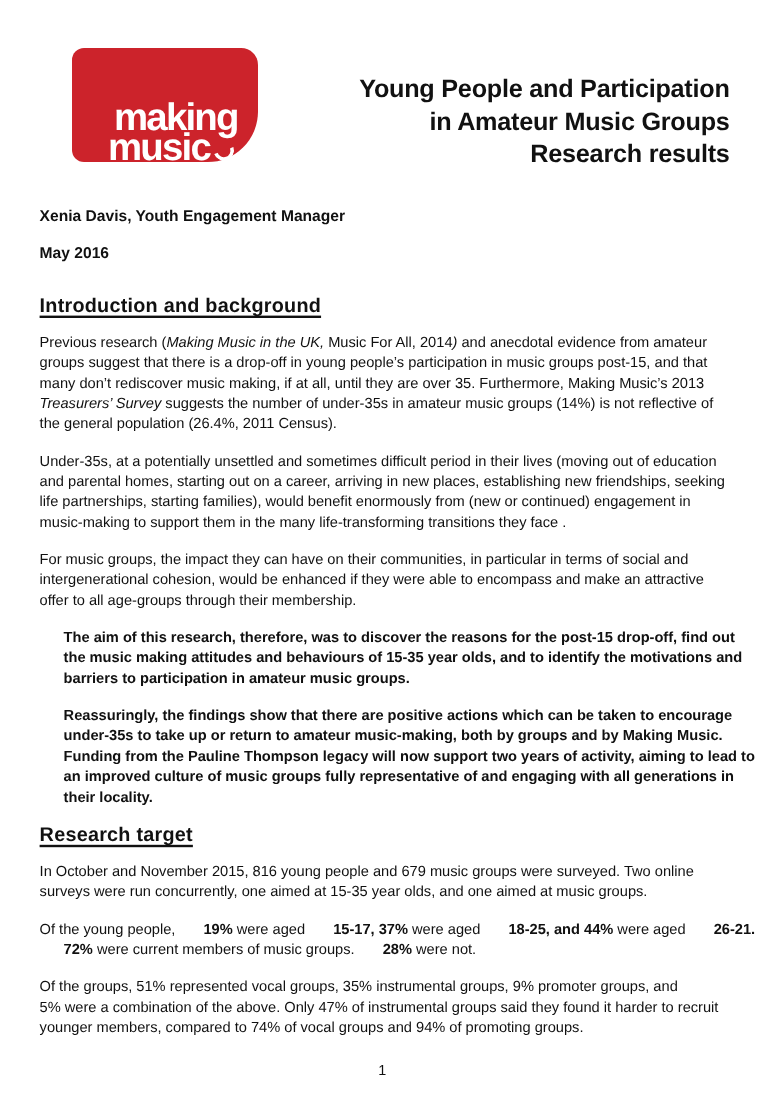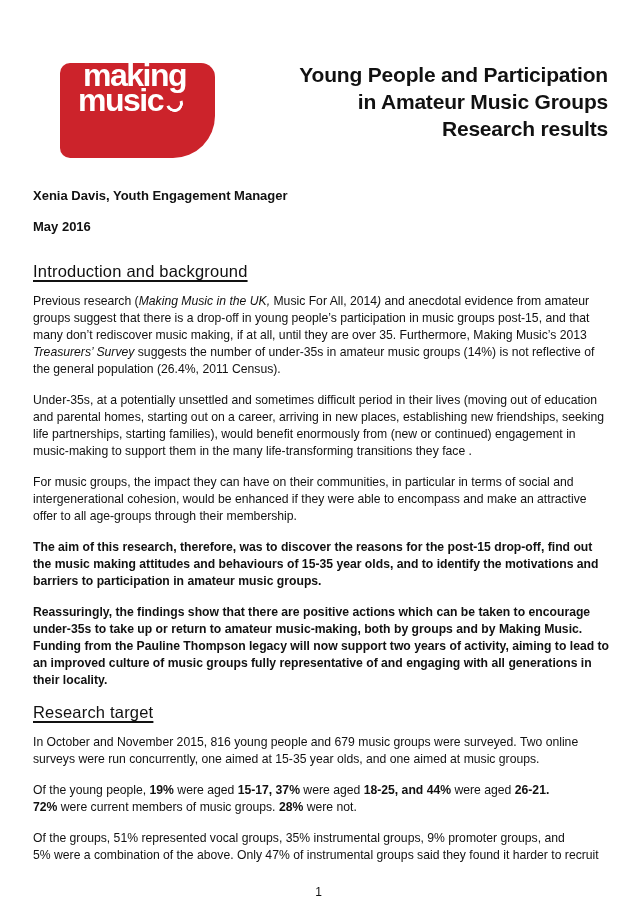--- a/index.html
+++ b/index.html
@@ -12,25 +12,24 @@
     font-family:"Liberation Sans", sans-serif;
     color:#111111;
     overflow:hidden;
   }
   .doc-header{display:flex;align-items:flex-start;}
   .logo{
     width:155px;height:95px;
     margin-left:27px;
     border-radius:10px 14px 42px 10px;
     color:#ffffff;
-    display:flex;flex-direction:column;justify-content:flex-start;
+    display:flex;flex-direction:column;justify-content:flex-end;
     box-sizing:border-box;
-    padding-left:18px;
+    padding-left:30px;
     flex:none;
-    margin-top:23px;
   }
   .logo-line{
     font-weight:bold;font-size:32px;line-height:25px;letter-spacing:-1.5px;
   }
   .logo-line2wrap{display:flex;align-items:center;}
   .logo-line1{padding-left:5px;}
   .logo-swirl{
     display:inline-block;width:11px;height:11px;margin-left:3px;margin-top:6px;
     border:3.5px solid #ffffff;border-radius:50%;
     border-left-color:transparent;border-bottom-color:transparent;
@@ -41,33 +40,33 @@
     font-size:21px;line-height:27px;font-weight:bold;
     padding-top:21px;letter-spacing:-0.2px;
   }
   .byline{
     text-align:left;font-weight:bold;font-size:13px;line-height:15px;margin-top:30px;
   }
   .doc-date{
     text-align:left;font-weight:bold;font-size:13px;line-height:15px;margin-top:16px;
   }
   .section-heading{
-    font-size:16.5px;font-weight:normal;letter-spacing:0.2px;
+    font-size:16.5px;font-weight:bold;letter-spacing:0.2px;
     text-decoration:underline;
     text-decoration-thickness:1.5px;
     text-underline-offset:3px;
     margin:10px 0 12px 0;
   }
   .section-heading.first{margin-top:28px;}
   p.body{
     font-size:12.2px;line-height:17px;
     margin:0 0 14px 0;
     white-space:nowrap;
   }
-  .b{font-weight:bold;}
+  .b{font-weight:bold;margin-left:20px;}
   .i{font-style:italic;}
   .page-number{
     position:absolute;left:0;right:0;bottom:14px;
     text-align:center;font-size:12px;color:#111111;
   }
 </style>
 </head>
 <body>
 
 <div class="page">
@@ -96,18 +95,18 @@
     <p class="body"><span>Under-35s, at a potentially unsettled and sometimes difficult period in their lives (moving out of education</span><br><span>and parental homes, starting out on a career, arriving in new places, establishing new friendships, seeking</span><br><span>life partnerships, starting families), would benefit enormously from (new or continued) engagement in</span><br><span>music-making to support them in the many life-transforming transitions they face .</span></p>
     <p class="body"><span>For music groups, the impact they can have on their communities, in particular in terms of social and</span><br><span>intergenerational cohesion, would be enhanced if they were able to encompass and make an attractive</span><br><span>offer to all age-groups through their membership.</span></p>
     <p class="body"><span class="b">The aim of this research, therefore, was to discover the reasons for the post-15 drop-off, find out</span><br><span class="b">the music making attitudes and behaviours of 15-35 year olds, and to identify the motivations and</span><br><span class="b">barriers to participation in amateur music groups.</span></p>
     <p class="body"><span class="b">Reassuringly, the findings show that there are positive actions which can be taken to encourage</span><br><span class="b">under-35s to take up or return to amateur music-making, both by groups and by Making Music.</span><br><span class="b">Funding from the Pauline Thompson legacy will now support two years of activity, aiming to lead to</span><br><span class="b">an improved culture of music groups fully representative of and engaging with all generations in</span><br><span class="b">their locality.</span></p>
   </div>
 
   <div>
     <h2 class="section-heading">Research target</h2>
     <p class="body"><span>In October and November 2015, 816 young people and 679 music groups were surveyed. Two online</span><br><span>surveys were run concurrently, one aimed at 15-35 year olds, and one aimed at music groups.</span></p>
     <p class="body"><span>Of the young people, </span><span class="b">19%</span><span> were aged </span><span class="b">15-17, 37%</span><span> were aged </span><span class="b">18-25, and 44%</span><span> were aged </span><span class="b">26-21.</span><br><span class="b">72%</span><span> were current members of music groups. </span><span class="b">28%</span><span> were not.</span></p>
-    <p class="body"><span>Of the groups, 51% represented vocal groups, 35% instrumental groups, 9% promoter groups, and</span><br><span>5% were a combination of the above. Only 47% of instrumental groups said they found it harder to recruit</span><br></p>
+    <p class="body"><span>Of the groups, 51% represented vocal groups, 35% instrumental groups, 9% promoter groups, and</span><br><span>5% were a combination of the above. Only 47% of instrumental groups said they found it harder to recruit</span><br><span>younger members, compared to 74% of vocal groups and 94% of promoting groups.</span></p>
   </div>
 
   <div class="page-number">1</div>
 
 </div>
 
 </body></html>

